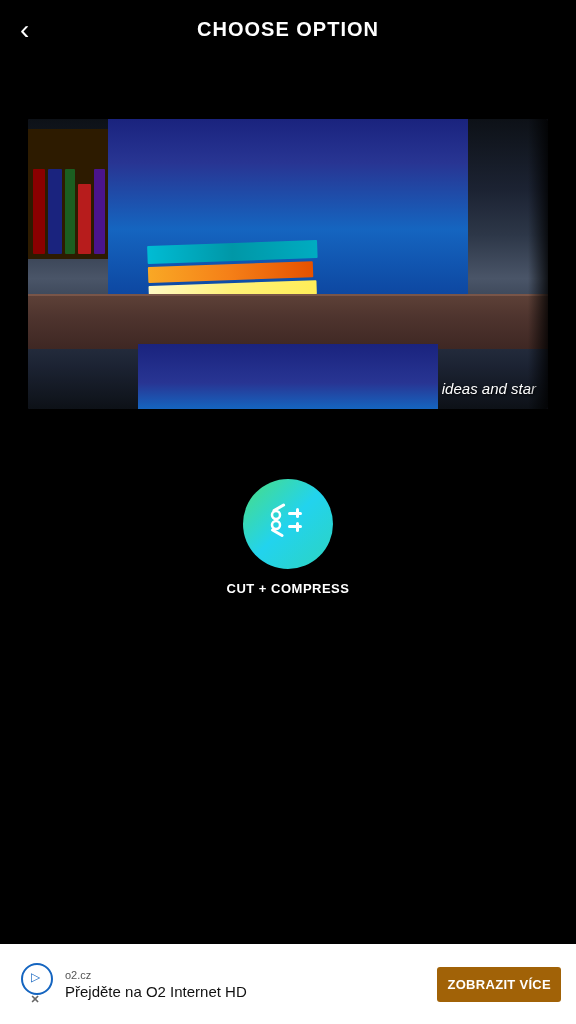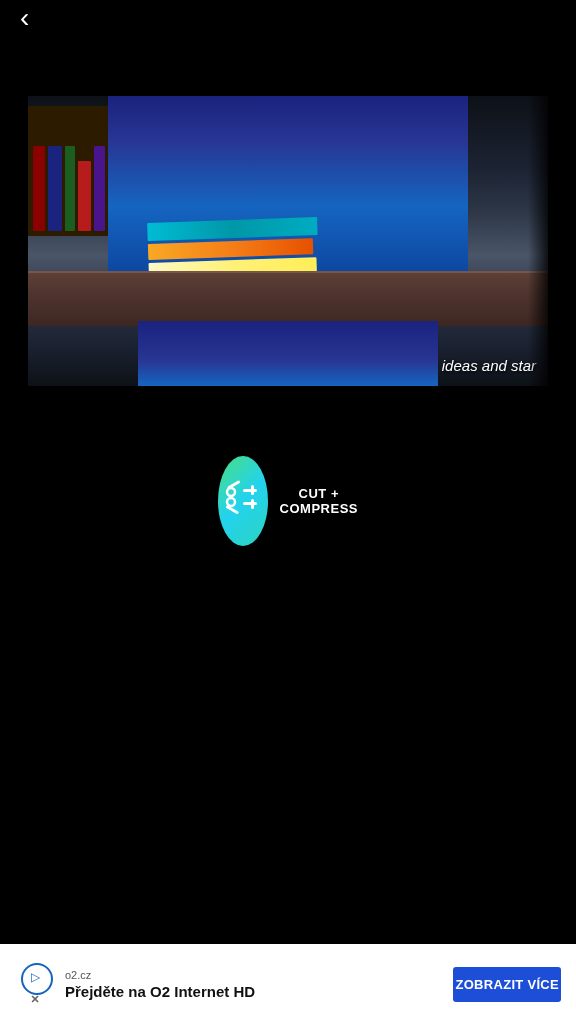--- a/index.html
+++ b/index.html
@@ -192,21 +192,21 @@
     
     .options-row {
       display: flex;
       align-items: flex-start;
       justify-content: space-around;
       padding: 30px 30px 20px 30px;
     }
 
     .option-item {
       display: flex;
-      flex-direction: row;
+      flex-direction: column;
       align-items: center;
       gap: 12px;
       cursor: pointer;
       width: 140px;
     }
 
     .option-circle {
       width: 90px;
       height: 90px;
       border-radius: 50%;
@@ -299,41 +299,42 @@
 
     .ad-source {
       font-size: 11px;
       color: #555;
       margin-bottom: 2px;
     }
 
     .ad-text {
       font-size: 15px;
       color: #111;
-      font-weight: 700;
+      font-weight: 400;
     }
 
     .ad-btn {
-      background: #1d4ed8;
+      background: #a16207;
       color: #fff;
       border: none;
-      padding: 10px 2px;
+      padding: 10px 10px;
       font-size: 13px;
       font-weight: bold;
       cursor: pointer;
       border-radius: 3px;
       white-space: nowrap;
       letter-spacing: 0.3px;
     }
   </style>
 </head>
 <body>
 
 <div class="header">
   <span class="back-btn">‹</span>
+  <span class="header-title">CHOOSE OPTION</span>
 </div>
 
 <div class="video-area">
   <div class="video-thumb">
     <div class="video-scene">
       <div class="scene-bg"></div>
 
       <div class="bookshelf">
         <div class="shelf-books">
           <div class="shelf-book" style="width:12px;background:#8b0000;"></div>

